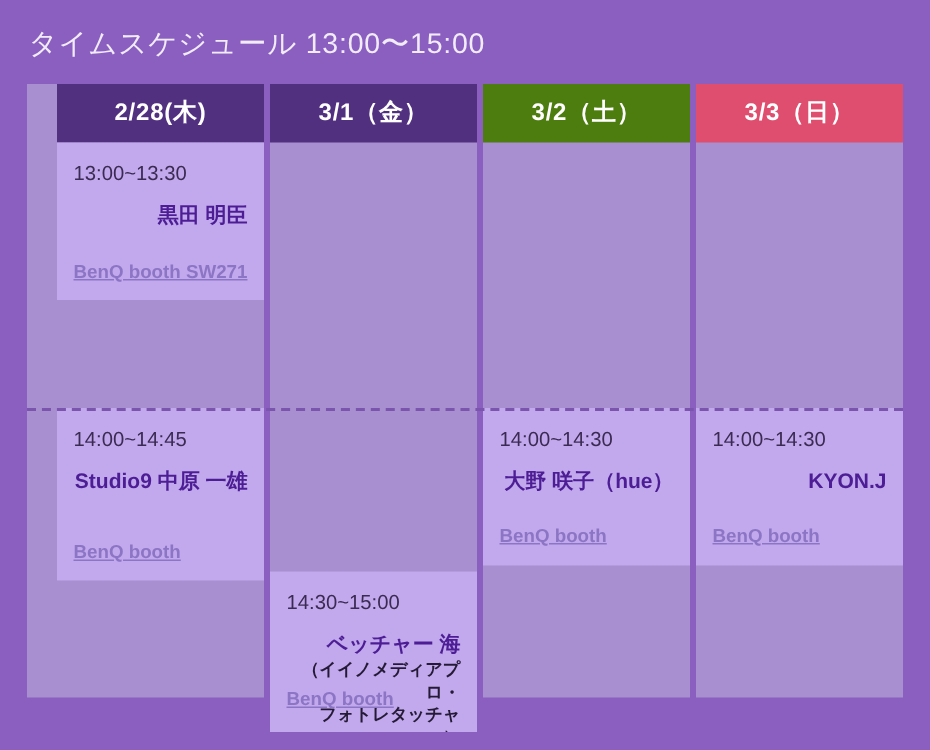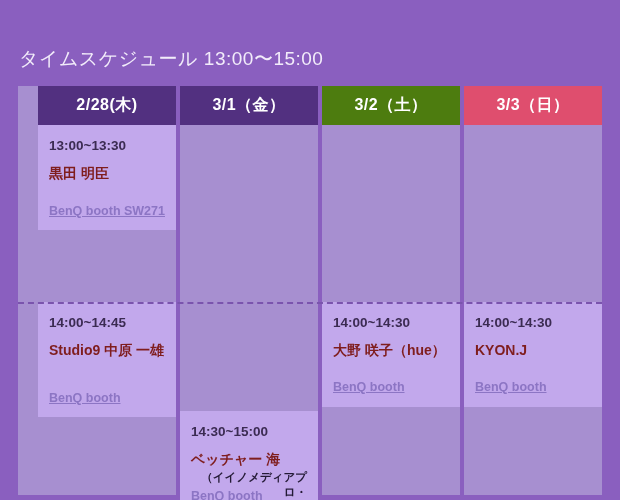--- a/index.html
+++ b/index.html
@@ -12,21 +12,20 @@
     background: #8a5fbf;
     font-family: "Liberation Sans", "DejaVu Sans", sans-serif;
     overflow: hidden;
   }
 
   .page {
     position: relative;
     width: 620px;
     height: 380px;
     box-sizing: border-box;
-    margin-top: 30px;
   }
 
   .page-title {
     position: absolute;
     left: 19px;
     top: 16px;
     font-size: 19px;
     color: #f2ecfa;
     letter-spacing: 0.5px;
     white-space: nowrap;
@@ -74,32 +73,33 @@
     left: 0;
     right: 0;
     background: #c2a8ec;
     box-sizing: border-box;
     padding: 12px 11px 0 11px;
     overflow: hidden;
   }
 
   .session-time {
     font-size: 13.5px;
-    font-weight: bold;
+    font-weight: normal;
     color: #3b2b52;
     line-height: 1.3;
     white-space: nowrap;
   }
 
   .session-name {
     margin-top: 9px;
     font-size: 14px;
     font-weight: bold;
-    color: #7f1d1d;
+    color: #4c1d95;
     line-height: 1.3;
+    text-align: right;
   }
 
   .session-affil {
     margin-top: 2px;
     font-size: 11.5px;
     font-weight: bold;
     color: #241a36;
     line-height: 1.32;
     text-align: right;
   }

